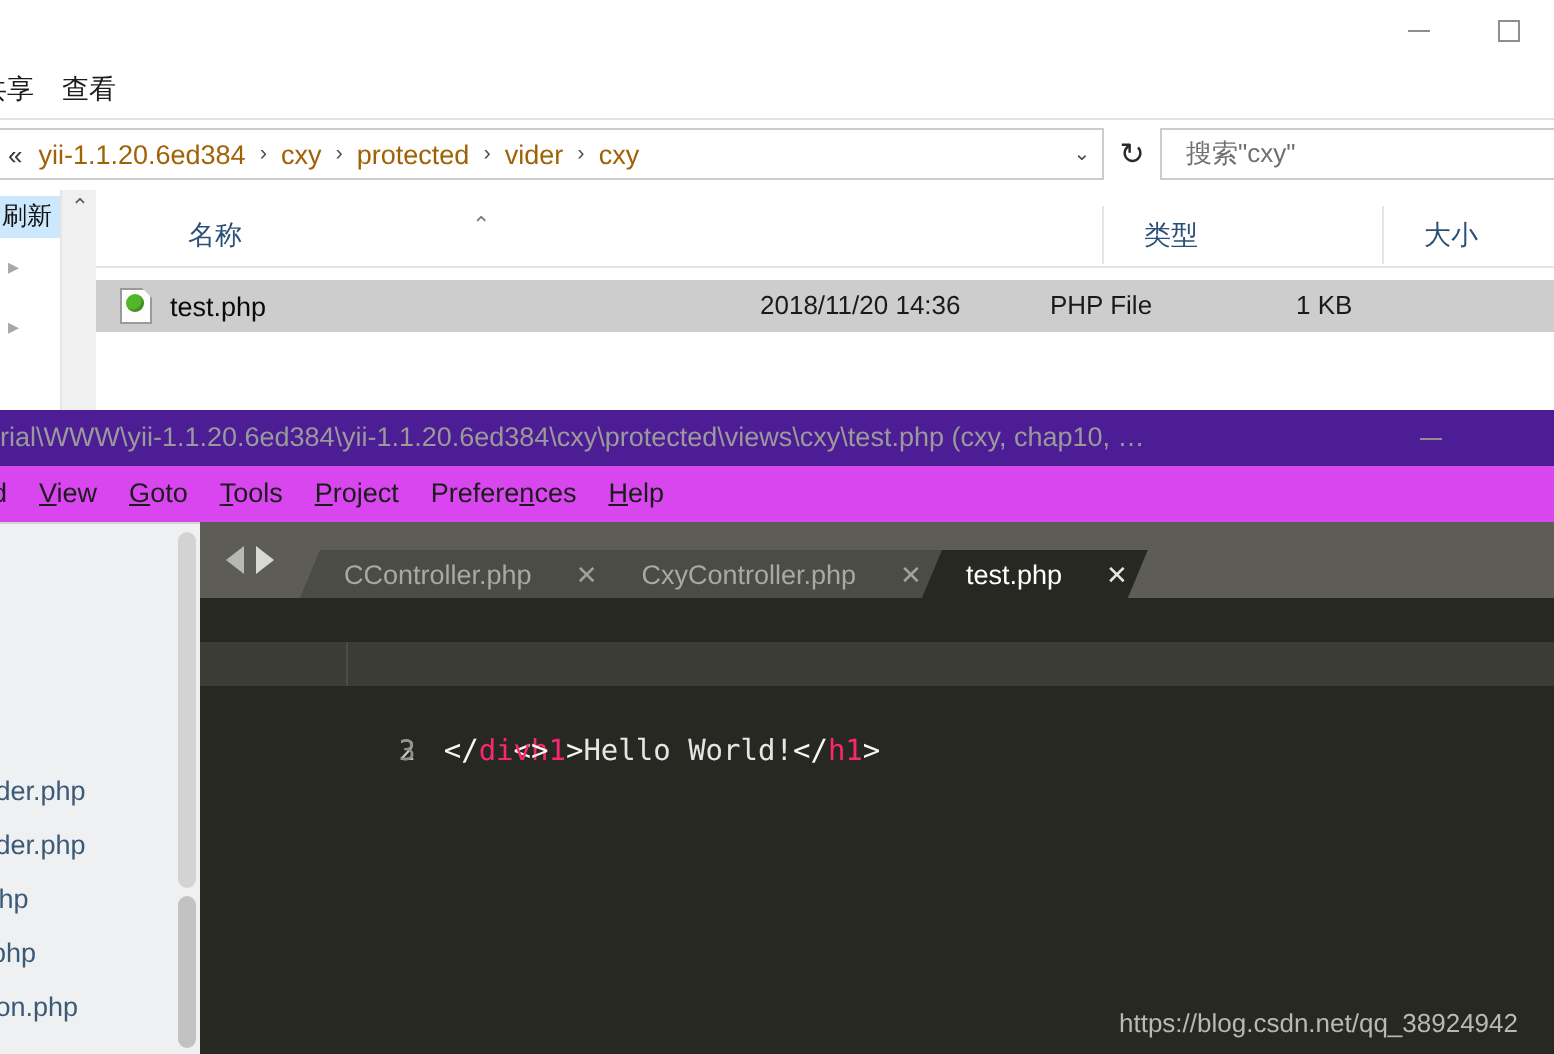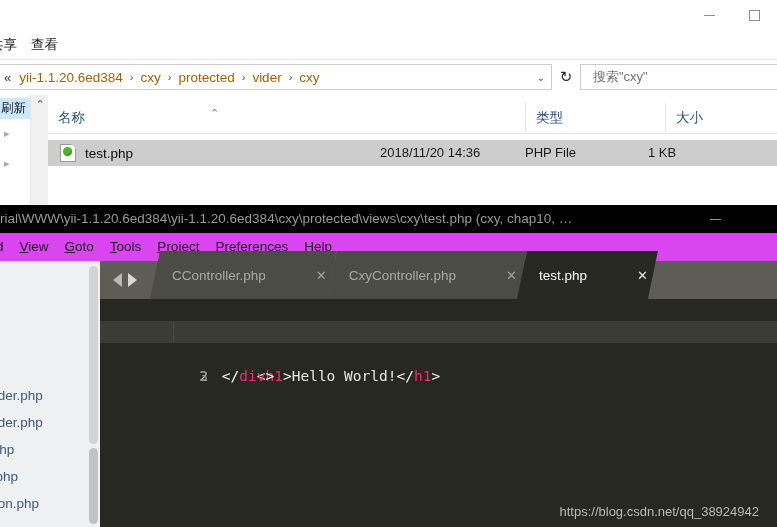--- a/index.html
+++ b/index.html
@@ -219,23 +219,24 @@
     height: 30px;
     border-bottom: 1px solid #e5e5e5;
   }
   .col-head .col {
     position: absolute;
     top: 0;
     height: 29px;
     line-height: 29px;
     font-size: 13.5px;
     color: #2a4f7a;
-    padding-left: 10px;
+    padding-left: 20px;
     box-sizing: border-box;
     border-left: 1px solid #e5e5e5;
+    margin-left: 26px;
   }
   .col-head .col.first { border-left: none; }
   .col-sort-caret {
     position: absolute;
     left: 162px;
     top: -4px;
     font-size: 11px;
     color: #7b7b7b;
   }
 
@@ -293,21 +294,21 @@
     left: 0; top: 205px;
     width: 777px;
     height: 322px;
     background: #ffffff;
     overflow: hidden;
   }
   .st-titlebar {
     position: absolute;
     left: 0; top: 0;
     width: 777px; height: 28px;
-    background: #000000;
+    background: #4c1d95;
     text-decoration: underline;
   }
   .st-title {
     position: absolute;
     left: 0; top: 0;
     height: 28px;
     line-height: 28px;
     font-size: 13.5px;
     color: #9a9a9a;
     white-space: nowrap;
@@ -427,32 +428,31 @@
     border-top: 7px solid transparent;
     border-bottom: 7px solid transparent;
   }
   .tab-nav .arrow.left {
     border-right: 9px solid #b9b9b4;
   }
   .tab-nav .arrow.right {
     border-left: 9px solid #d8d8d4;
   }
   .st-tab {
-    height: 48px;
+    height: 24px;
     display: flex;
     align-items: center;
     background: #4c4c46;
     color: #a9a9a3;
     font-size: 13.5px;
     padding: 0 10px 0 22px;
     position: relative;
     box-sizing: border-box;
     clip-path: polygon(10px 0, 100% 0, calc(100% - 10px) 100%, 0 100%);
     margin-right: -10px;
-    gap: 28px;
   }
   .st-tab.active {
     background: #272822;
     color: #ffffff;
     z-index: 5;
   }
   .st-tab .tab-label { white-space: nowrap; }
   .st-tab .tab-close {
     margin-left: 22px;
     color: #a3a39d;

